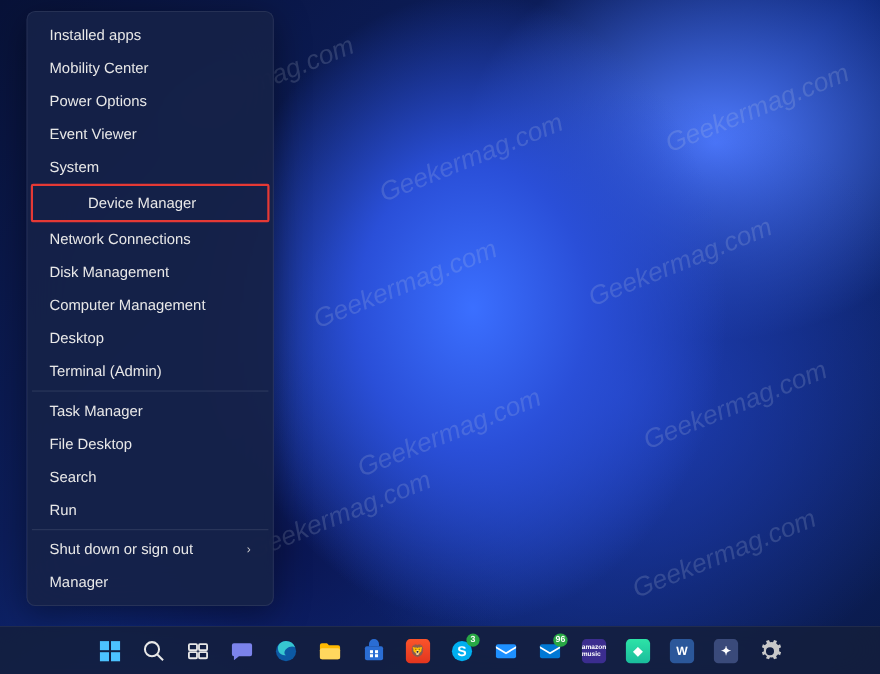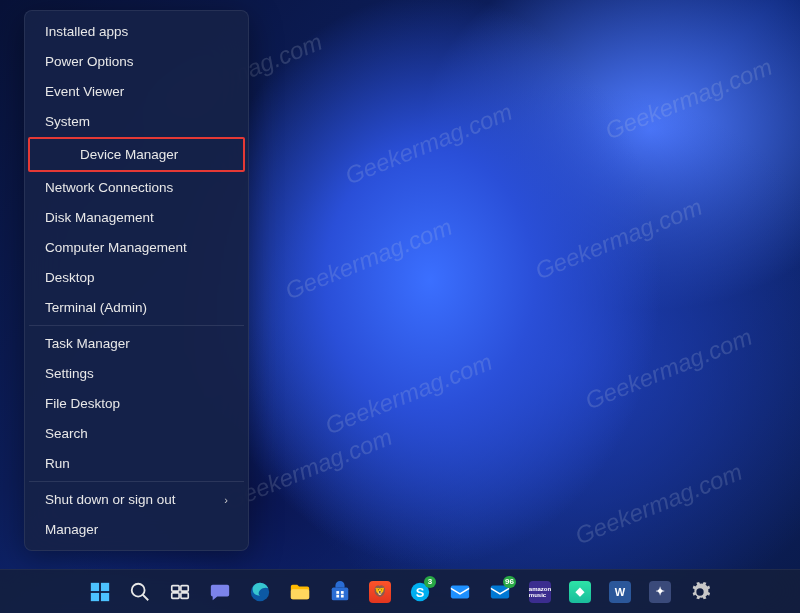--- a/index.html
+++ b/index.html
@@ -122,20 +122,23 @@
 <div class="watermark" style="top:380px;left:320px">Geekermag.com</div>
 <div class="watermark" style="top:355px;left:580px">Geekermag.com</div>
 <div class="watermark" style="top:490px;left:570px">Geekermag.com</div>
 <div class="watermark" style="top:455px;left:220px">Geekermag.com</div>
 
 <div class="context-menu" id="context-menu">
     <div class="menu-item">
       <span>Installed apps</span>
     </div>
     <div class="menu-item">
+      <span>Mobility Center</span>
+    </div>
+    <div class="menu-item">
       <span>Power Options</span>
     </div>
     <div class="menu-item">
       <span>Event Viewer</span>
     </div>
     <div class="menu-item">
       <span>System</span>
     </div>
     <div class="highlight-box">
       <div class="menu-item">
@@ -153,23 +156,20 @@
     </div>
     <div class="menu-item">
       <span>Desktop</span>
     </div>
     <div class="menu-item">
       <span>Terminal (Admin)</span>
     </div>
     <div class="menu-separator"></div>
     <div class="menu-item">
       <span>Task Manager</span>
-    </div>
-    <div class="menu-item">
-      <span>Settings</span>
     </div>
     <div class="menu-item">
       <span>File Desktop</span>
     </div>
     <div class="menu-item">
       <span>Search</span>
     </div>
     <div class="menu-item">
       <span>Run</span>
     </div>

